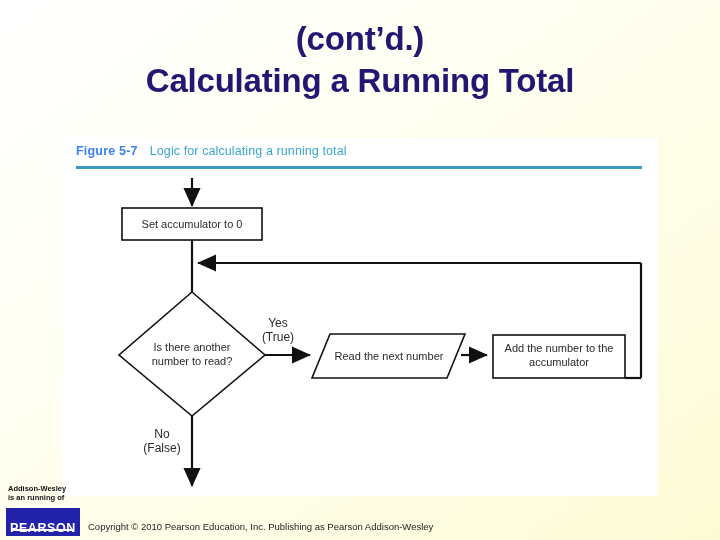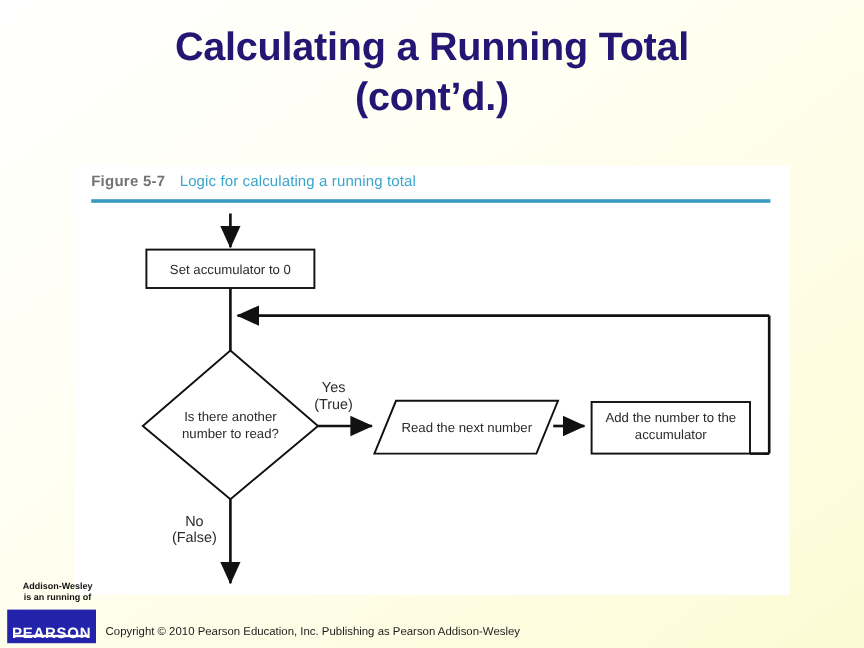--- a/index.html
+++ b/index.html
@@ -48,21 +48,21 @@
   #fig-caption {
     position: absolute;
     left: 14px;
     top: 6px;
     white-space: nowrap;
     color: #2e9cc4;
     font-size: 12.5px;
   }
   #fig-caption .fig-num {
     font-weight: bold;
-    color: #737373;
+    color: #3b82f6;
     margin-right: 12px;
     letter-spacing: 0.2px;
   }
   #fig-caption .fig-title {
     color: #3aa6cc;
     letter-spacing: 0.1px;
   }
   #fig-rule {
     position: absolute;
     left: 14px;
@@ -103,21 +103,20 @@
     fill: #2b2b2b;
     text-anchor: middle;
   }
 
   
   #footer-imprint {
     position: absolute;
     left: 8px;
     top: 484px;
     width: 80px;
-    text-align: center;
     font-size: 7.5px;
     font-weight: bold;
     color: #111111;
     line-height: 1.25;
   }
   #pearson-logo {
     position: absolute;
     left: 6px;
     top: 508px;
     width: 74px;
@@ -148,22 +147,22 @@
     color: #1c1c1c;
     white-space: nowrap;
   }
 </style>
 </head>
 <body>
 
 <div id="slide">
 
   <div id="title-block">
+    <span class="tline">(cont’d.)</span>
     <span class="tline">Calculating a Running Total</span>
-    <span class="tline">(cont’d.)</span>
   </div>
 
   <div id="figure-panel">
 
     <div id="fig-caption">
       <span class="fig-num">Figure 5-7</span><span class="fig-title">Logic for calculating a running total</span>
     </div>
     <div id="fig-rule"></div>
 
     <svg id="flow-svg" viewBox="0 0 596 358">

